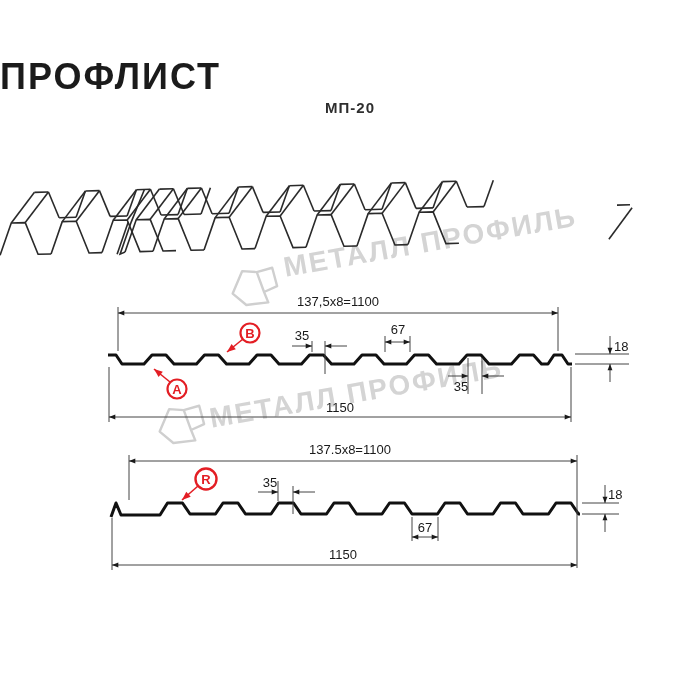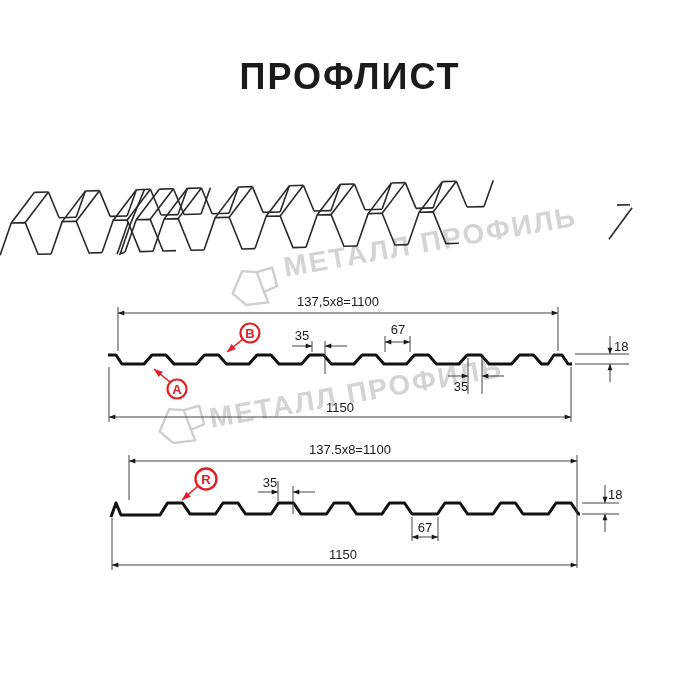--- a/index.html
+++ b/index.html
@@ -1,21 +1,21 @@
 <!DOCTYPE html>
 <html><head>
 <meta charset="utf-8">
 <style>
   html,body{margin:0;padding:0;background:#ffffff;}
   .page{
     position:relative;width:700px;height:700px;background:#ffffff;
     font-family:"Liberation Sans",sans-serif;overflow:hidden;
   }
   .title{
-    position:absolute;top:56px;left:0;width:700px;text-align:center;
+    position:absolute;top:56px;left:0;width:700px;text-align:left;
     font-size:36px;font-weight:800;letter-spacing:2px;color:#1b1b1b;
   }
   .subtitle{
     position:absolute;top:99px;left:0;width:700px;text-align:center;
     font-size:15px;font-weight:700;letter-spacing:1px;color:#2e2e2e;
   }
   .footer{
     position:absolute;top:617px;left:0;width:700px;text-align:center;
     font-size:17px;font-weight:600;letter-spacing:0.8px;color:#3a3a3a;
   }
@@ -47,20 +47,21 @@
   <div class="wm-text t1">МЕТАЛЛ ПРОФИЛЬ</div>
 
   <div class="wm-logo l2">
     <svg width="56" height="44" viewBox="0 0 56 44">
       <path d="M6,25 L20,5 L34,9 L50,8 L51,27 L37,30 L39,41 L17,39 Z M34,9 L37,30" fill="none" stroke="#cfcfcf" stroke-width="2.4" stroke-linejoin="round"></path>
     </svg>
   </div>
   <div class="wm-text t2">МЕТАЛЛ ПРОФИЛЬ</div>
 
   <div class="title">ПРОФЛИСТ</div>
+  <div class="subtitle">МП-20</div>
 
   <svg class="draw" width="700" height="700" viewBox="0 0 700 700">
     <defs>
       <marker id="arrB" viewBox="0 0 10 10" refX="9" refY="5" markerWidth="10" markerHeight="7" orient="auto-start-reverse">
         <path d="M0,1.5 L9,5 L0,8.5 Z" fill="#1a1a1a"></path>
       </marker>
       <marker id="arrR" viewBox="0 0 10 10" refX="9" refY="5" markerWidth="9" markerHeight="6" orient="auto-start-reverse">
         <path d="M0,1.5 L9,5 L0,8.5 Z" fill="#e31e24"></path>
       </marker>
       <g id="rib3d" stroke="#2a2a2a" stroke-width="1.6" fill="none" stroke-linejoin="round">

